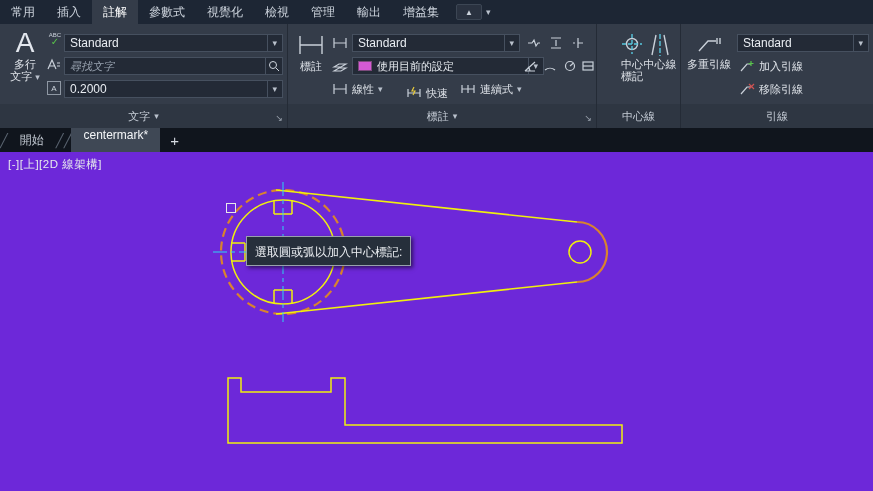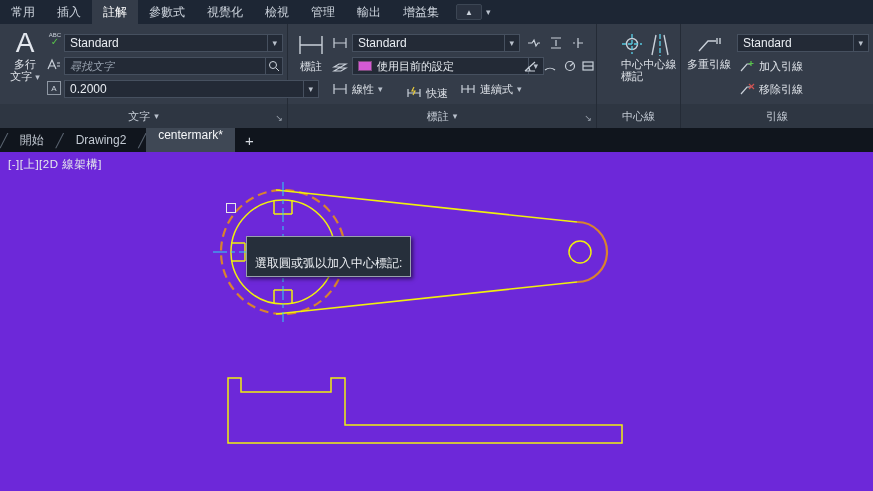--- a/index.html
+++ b/index.html
@@ -47,21 +47,21 @@
   
   .filebar{position:absolute;top:128px;left:0;right:0;height:24px;background:#10151d;display:flex;align-items:stretch;font-size:12px;color:#c3cad3;}
   .ftab{display:flex;align-items:center;padding:0 12px;gap:8px;}
   .ftab.active{background:#3f4855;color:#f4f6f8;flex-direction:column;}
   .fslash{display:flex;align-items:center;color:#5a6470;font-size:13px;}
   .fclose{color:#cfd4da;font-size:12px;}
   .fplus{display:flex;align-items:center;padding:0 10px;color:#d6dbe2;font-size:15px;}
   
   .canvas{position:absolute;top:152px;left:0;width:873px;height:339px;background:#6d28d9;}
   .vplabel{position:absolute;left:8px;top:5px;font-size:11.5px;color:#e6e9ed;letter-spacing:.5px;}
-  .tooltip{position:absolute;left:246px;top:84px;padding:18px 8px 4px;background:#262f3b;border:1px solid #98a1ac;
+  .tooltip{position:absolute;left:246px;top:84px;padding:7px 8px 4px;background:#262f3b;border:1px solid #98a1ac;
            color:#edf0f4;font-size:12px;white-space:nowrap;box-shadow:2px 2px 4px rgba(0,0,0,.55);text-align:right;}
   svg.draw{position:absolute;left:0;top:0;}
   .ln-y{stroke:var(--c-yellow);fill:none;stroke-width:1.5;}
   .ln-o{stroke:var(--c-orange);fill:none;stroke-width:2.2;}
   .dash-o{stroke-dasharray:9 5;}
   .ln-c{stroke:var(--c-cyan);fill:none;stroke-width:1;stroke-dasharray:14 4 4 4;}
   .hl{stroke:var(--c-magenta);stroke-width:1;}
   .pick{stroke:#e8e8e8;fill:none;stroke-width:1;}
 </style>
 </head>
@@ -113,21 +113,21 @@
     </div>
     <div class="findwrap" style="left:64px;top:33px;width:219px;">
       <input placeholder="尋找文字" style="">
       <span class="findbtn">
         <svg width="12" height="12" viewBox="0 0 12 12">
             <circle cx="5" cy="5" r="3.5" fill="none" stroke="#cfd6de"></circle>
             <path d="M8 8l3 3" stroke="#cfd6de"></path>
           </svg>
       </span>
     </div>
-    <div class="combo" style="left:64px;top:56px;width:255px;">
+    <div class="combo" style="left:64px;top:56px;width:219px;">
       <span>0.2000</span>
       <span class="arr">▾</span>
     </div>
     <div class="plabel">
       <span>文字</span>
       <span class="caret">▾</span>
       <span class="launch">↘</span>
     </div>
   </div>
 
@@ -278,23 +278,20 @@
     </div>
   </div>
 </div>
 
 <div class="filebar">
   <span class="fslash">╱</span>
   <span class="ftab">
       <span>開始</span>
     </span>
   <span class="fslash">╱</span>
-  <span class="ftab">
-      <span>Drawing2</span>
-    </span>
   <span class="fslash">╱</span>
   <span class="ftab active">
     <span>centermark*</span>
     <span class="fclose">×</span>
   </span>
   <span class="fplus">+</span>
 </div>
 
 <div class="canvas">
   <svg class="draw" width="873" height="339" viewBox="0 0 873 339">

